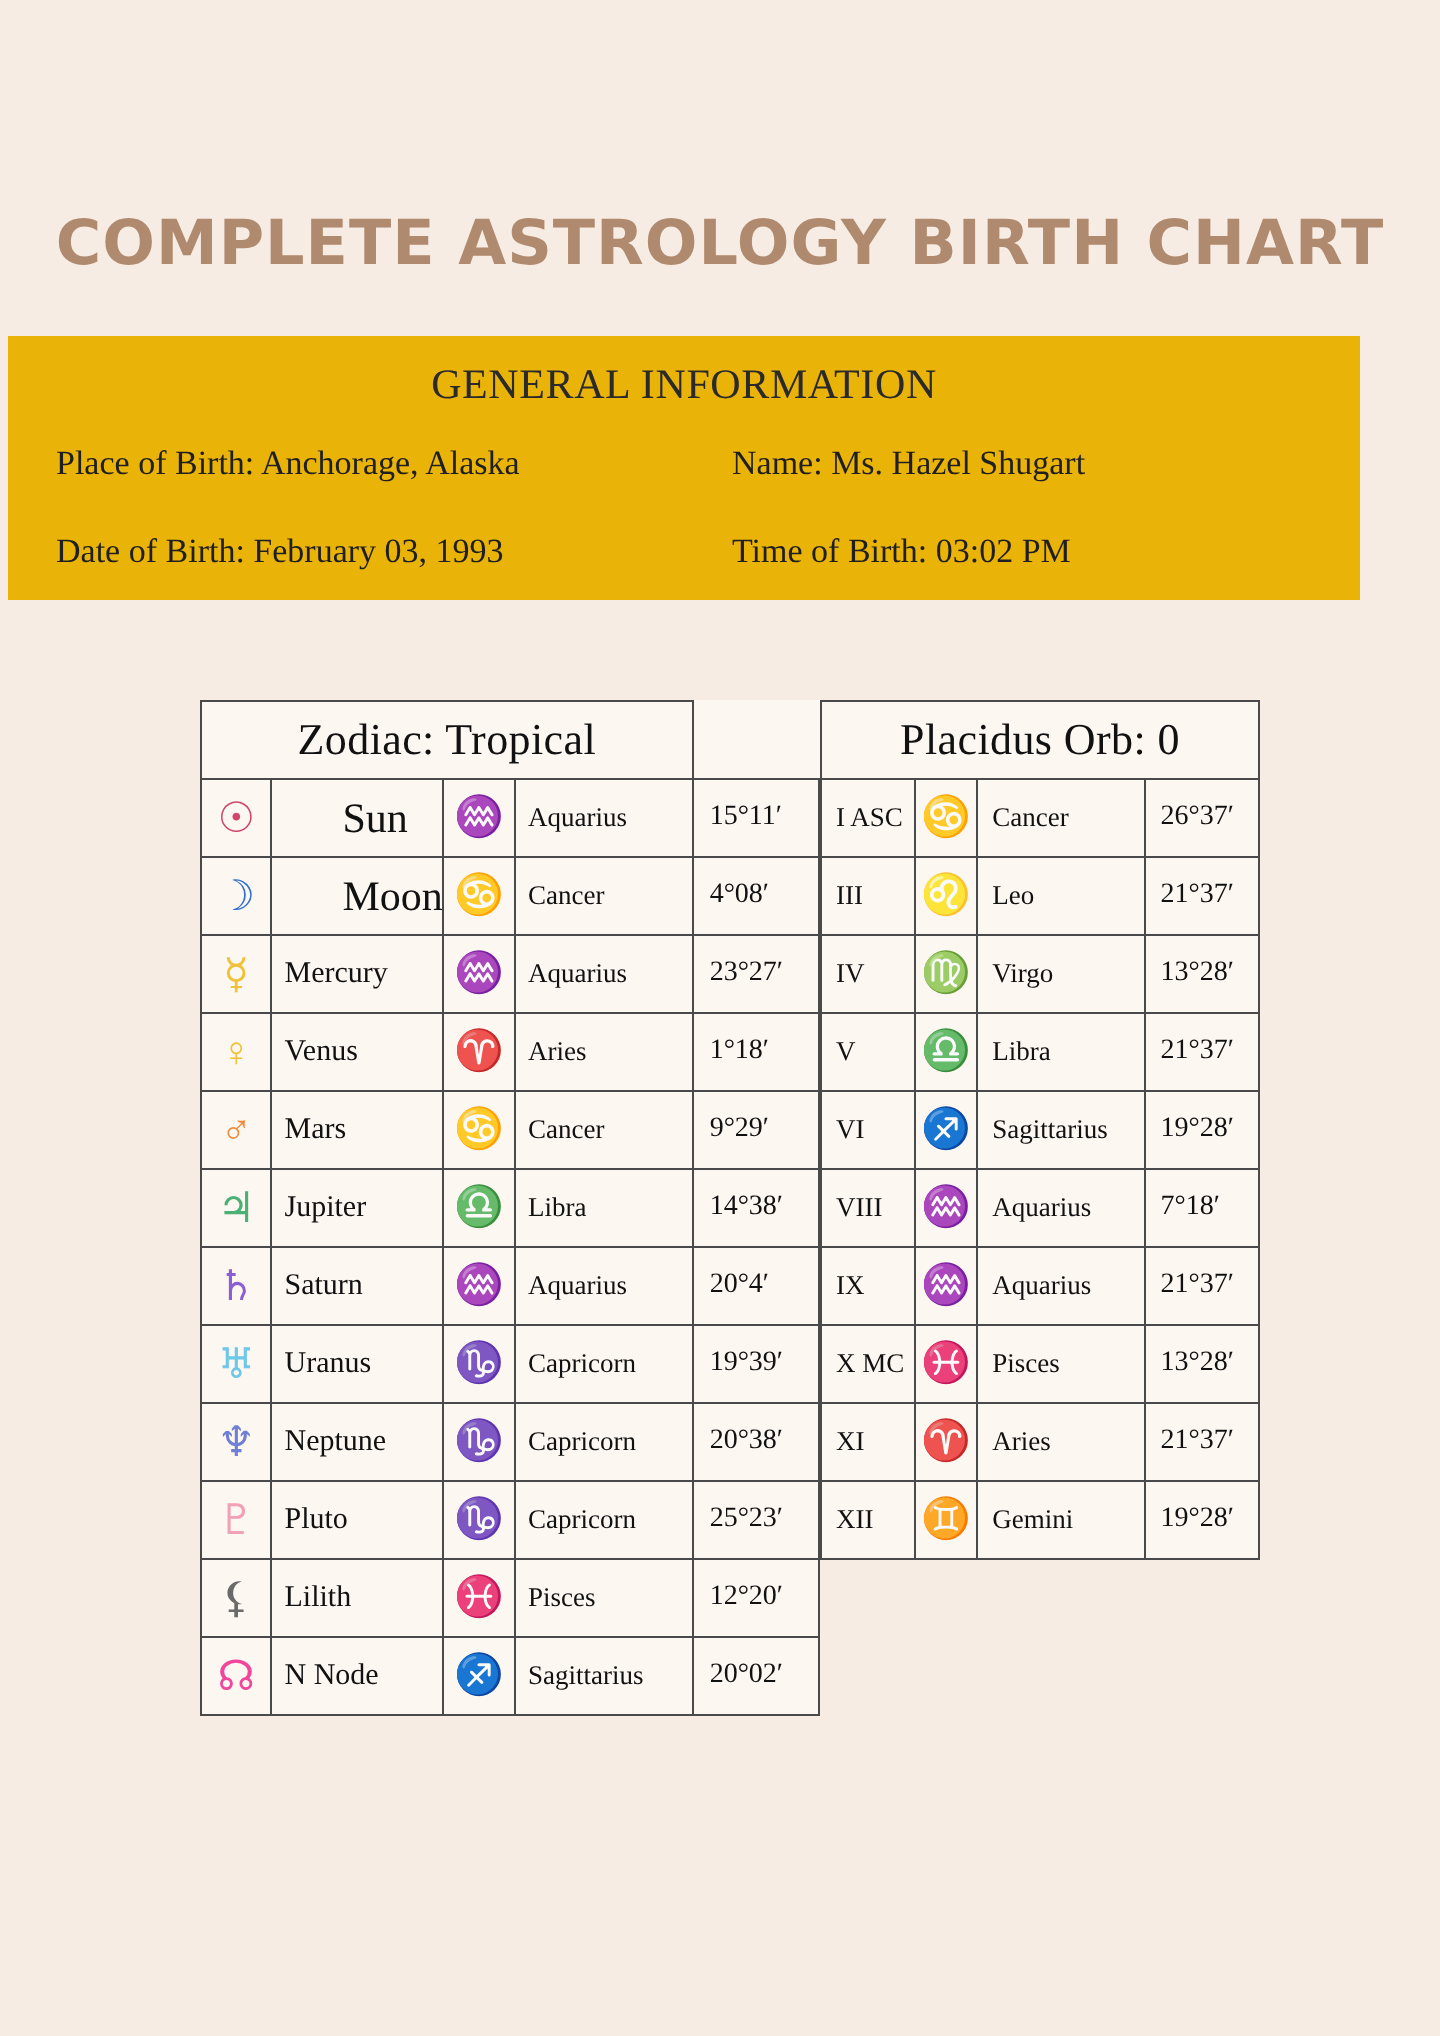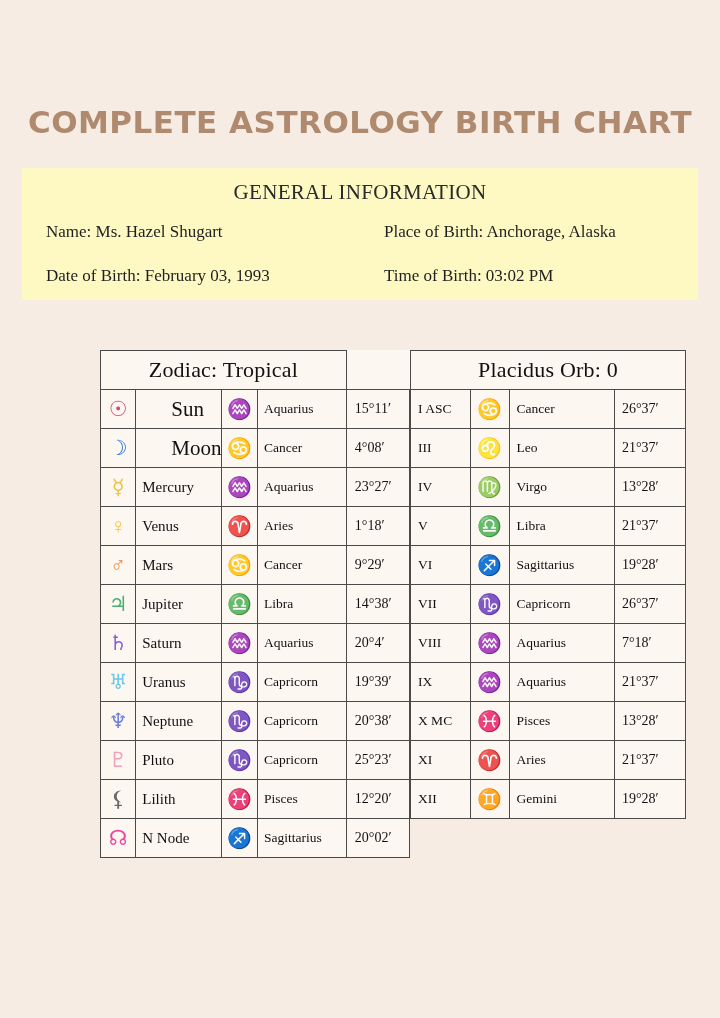--- a/index.html
+++ b/index.html
@@ -25,23 +25,23 @@
     font-weight: bold;
     font-size: 31px;
     letter-spacing: 0.5px;
     color: #b08a6e;
     text-transform: uppercase;
   }
 
   
   .info-band {
     position: absolute;
-    top: 168px; left: 22px;
+    top: 168px; left: 4px;
     width: 676px; height: 132px;
-    background: #fef9c3;
+    background: #eab308;
   }
   .info-heading {
     text-align: center;
     font-size: 21px;
     color: #2a2a2a;
     padding-top: 12px;
     letter-spacing: 0.3px;
   }
   .info-grid {
     position: absolute;
@@ -110,21 +110,21 @@
     color: #111;
   }
   .c-deg {
     width: 64px;
     padding-left: 8px;
     font-size: 14px;
     color: #111;
   }
 
   
-  .houses { width: 276px; }
+  .houses { width: 220px; }
   .houses td { height: 39px; }
   .h-num {
     width: 52px;
     padding-left: 7px;
     font-size: 13.5px;
     color: #111;
   }
   .h-gl {
     width: 34px;
     text-align: center;
@@ -149,22 +149,22 @@
 </head>
 <body>
 
 <div class="page">
 
   <div class="title">COMPLETE ASTROLOGY BIRTH CHART</div>
 
   <div class="info-band">
     <div class="info-heading">GENERAL INFORMATION</div>
     <div class="info-grid">
+      <div class="info-cell right">Place of Birth: Anchorage, Alaska</div>
       <div class="info-cell left">Name: Ms. Hazel Shugart</div>
-      <div class="info-cell right">Place of Birth: Anchorage, Alaska</div>
       <div class="info-cell left">Date of Birth: February 03, 1993</div>
       <div class="info-cell right">Time of Birth: 03:02 PM</div>
     </div>
   </div>
 
   <div class="tables">
 
     <table class="planets">
       <tbody>
         <tr>
@@ -304,26 +304,20 @@
           <td class="h-deg">21°37′</td>
         </tr>
 
         <tr>
           <td class="h-num">VI</td>
           <td class="h-gl"><span class="glyph" style="color:#f7d24a">♐</span></td>
           <td class="h-sign">Sagittarius</td>
           <td class="h-deg">19°28′</td>
         </tr>
 
-        <tr>
-          <td class="h-num">VII</td>
-          <td class="h-gl"><span class="glyph" style="color:#f0a93a">♑</span></td>
-          <td class="h-sign">Capricorn</td>
-          <td class="h-deg">26°37′</td>
-        </tr>
 
         <tr>
           <td class="h-num">VIII</td>
           <td class="h-gl"><span class="glyph" style="color:#6fb8e8">♒</span></td>
           <td class="h-sign">Aquarius</td>
           <td class="h-deg">7°18′</td>
         </tr>
 
         <tr>
           <td class="h-num">IX</td>

